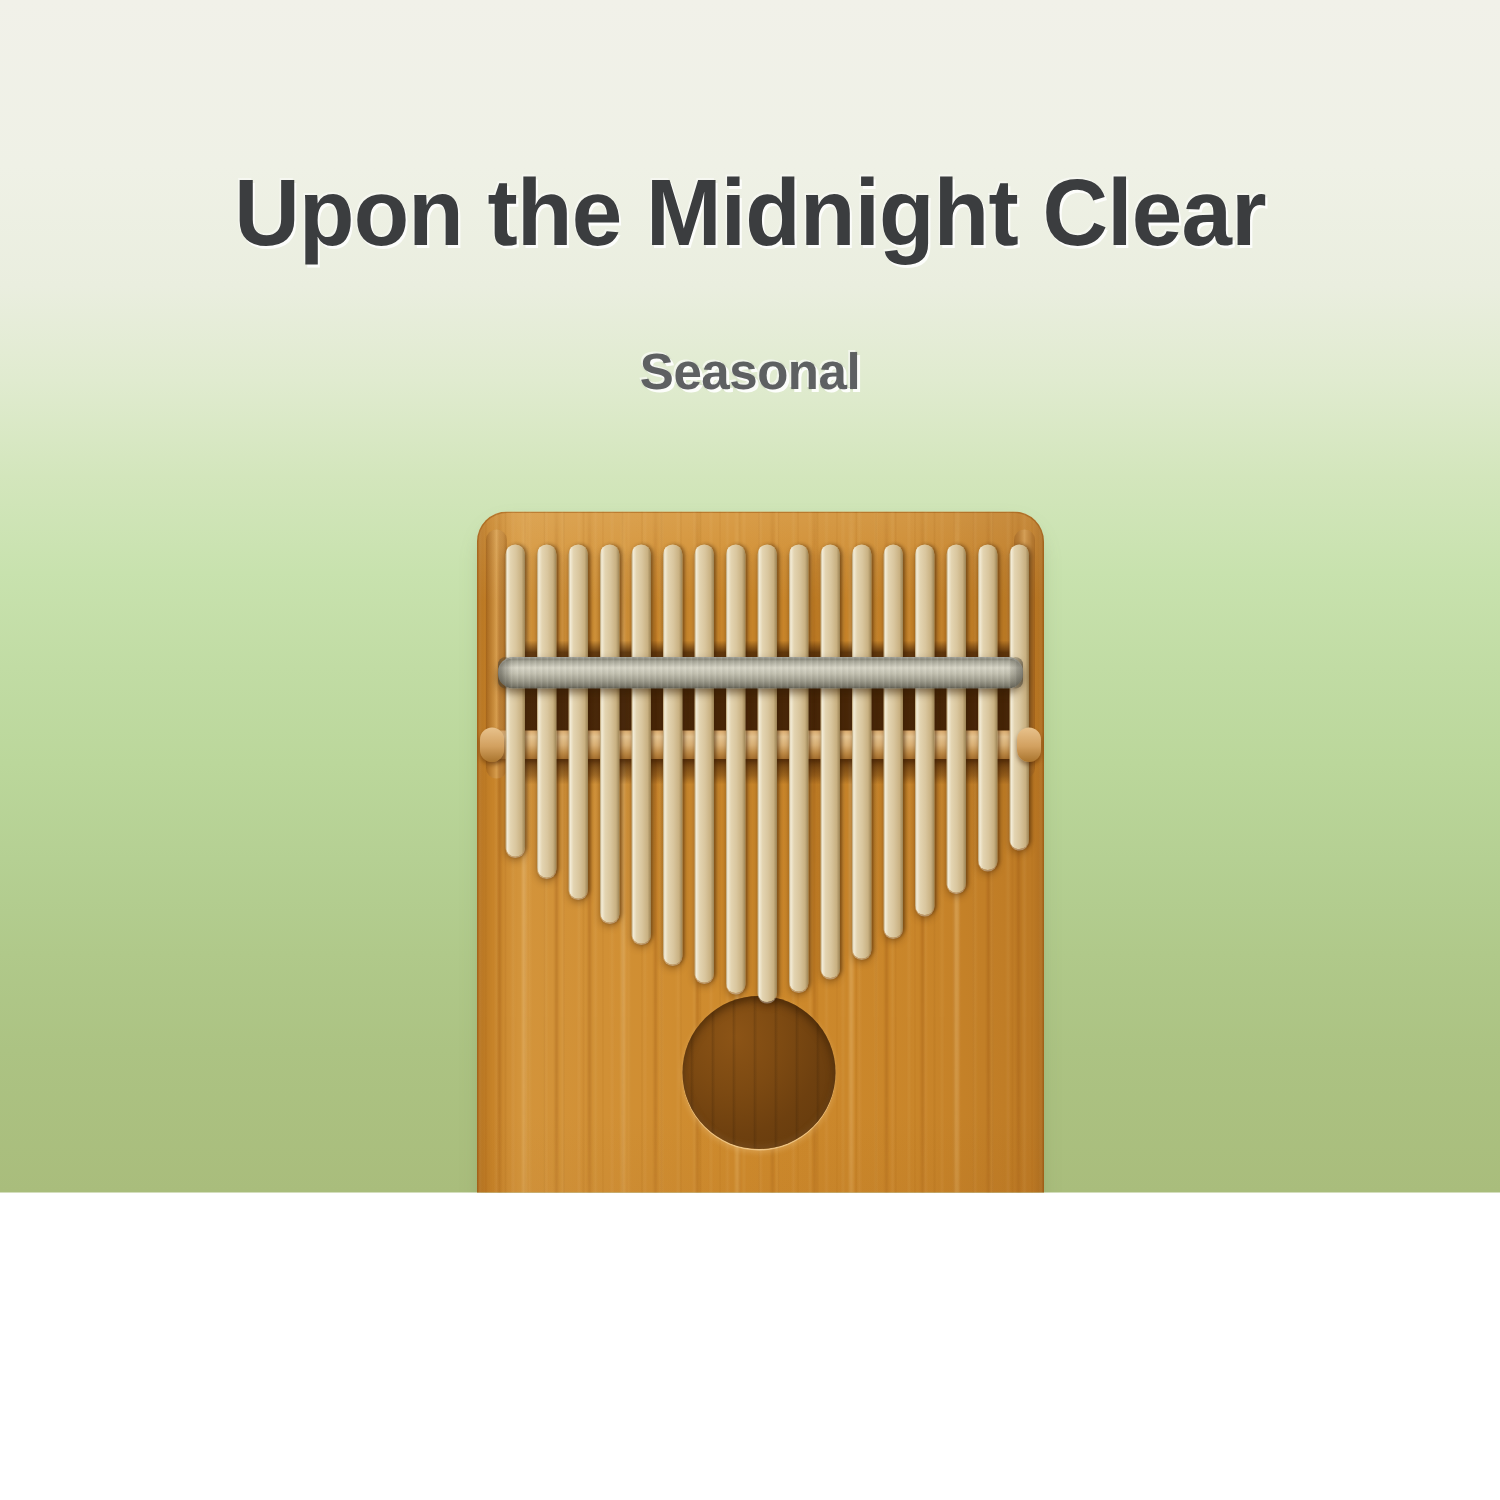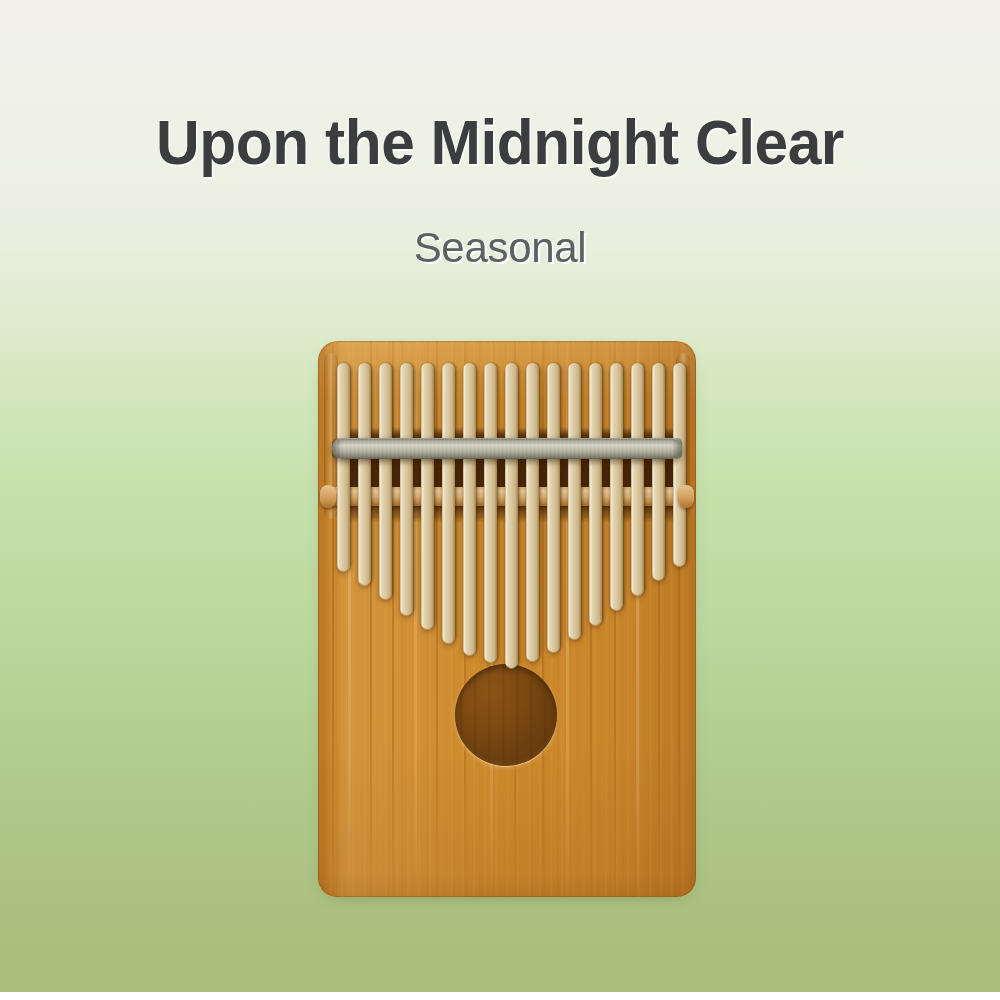--- a/index.html
+++ b/index.html
@@ -10,21 +10,21 @@
   body {
     width: 1000px;
     height: 1000px;
     overflow: hidden;
     font-family: "Liberation Sans", sans-serif;
   }
 
   #card {
     position: relative;
     width: 1000px;
-    height: 992px;
+    height: 795px;
     background: linear-gradient(to bottom,
       #f1f1e9 0%,
       #eff1e6 14%,
       #eaeedf 24%,
       #e0ebcf 32%,
       #d3e6bc 40%,
       #c8e2ae 48%,
       #c1dca4 56%,
       #bbd79b 64%,
       #b5d093 72%,
@@ -49,23 +49,23 @@
     font-weight: bold;
     letter-spacing: -0.5px;
     color: #3b3d3f;
     text-shadow: 1.5px 2px 0 rgba(255,255,255,0.85),
                  -1px -1px 0 rgba(255,255,255,0.45);
     transform: scaleX(0.96);
     white-space: nowrap;
   }
   #song-subtitle {
     margin: 40px 0 12px 0;
-    font-size: 42px;
+    font-size: 34px;
     line-height: 56px;
-    font-weight: normal;
+    font-weight: bold;
     letter-spacing: -0.3px;
     color: #5e6062;
     text-shadow: 2px 2px 0 rgba(255,255,255,0.9),
                  -1.2px -1.2px 0 rgba(255,255,255,0.6),
                  0 0 1px rgba(90,92,94,0.5);
     white-space: nowrap;
   }
 
   
   #instrument {

